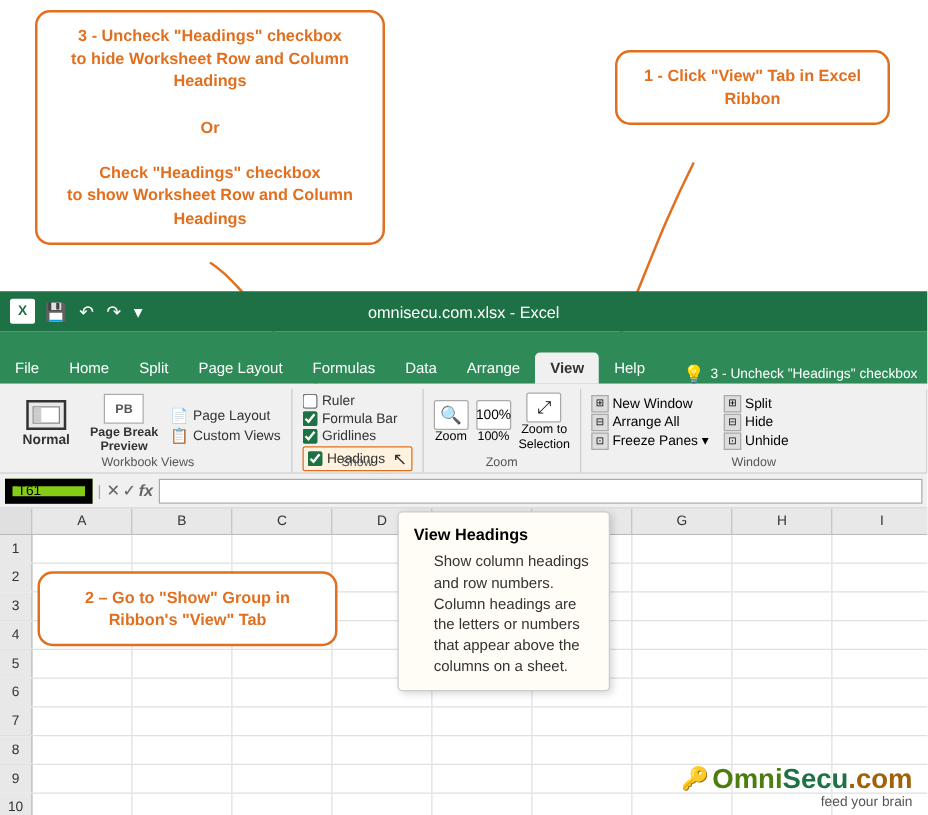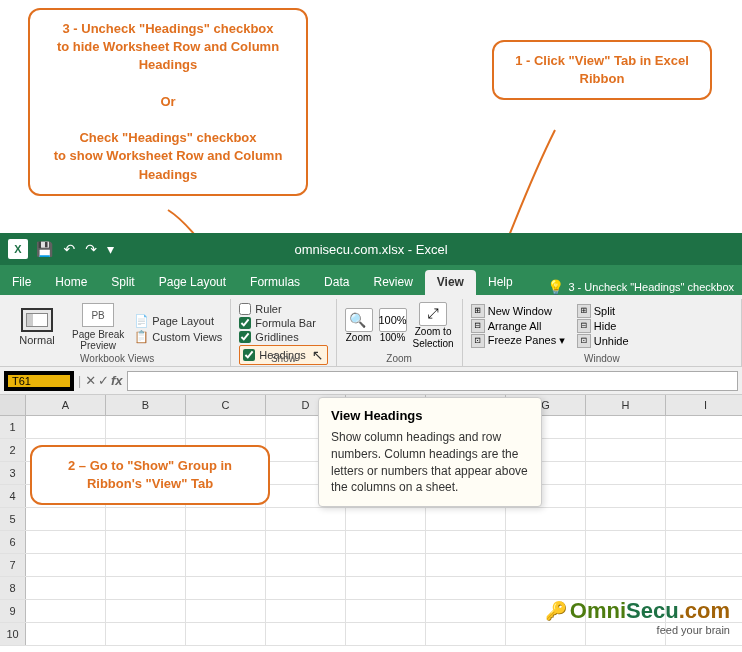--- a/index.html
+++ b/index.html
@@ -68,21 +68,21 @@
       display: flex; align-items: center; justify-content: center;
       font-size: 11px; color: #1e7145; font-weight: bold;
     }
     .qat-btn {
       color: white; font-size: 14px; cursor: pointer; padding: 2px;
     }
 
     
     .ribbon-tabs {
       background: #2e8b57;
-      height: 30px;
+      height: 42px;
       display: flex;
       align-items: flex-end;
     }
     .tab-item {
       padding: 5px 12px 6px;
       color: white;
       font-size: 12px;
       cursor: pointer;
       border-radius: 4px 4px 0 0;
     }
@@ -136,20 +136,21 @@
     .view-btn-large {
       display: flex;
       flex-direction: column;
       align-items: center;
       justify-content: center;
       padding: 2px 6px;
       cursor: pointer;
       font-size: 11px;
       color: #333;
       min-width: 50px;
+      font-weight: bold;
     }
     .view-btn-large .icon-box {
       width: 32px; height: 24px;
       border: 1px solid #aaa;
       background: white;
       margin-bottom: 2px;
       display: flex; align-items: center; justify-content: center;
     }
     .view-btn-large.active .icon-box {
       border: 2px solid #333;
@@ -244,24 +245,24 @@
       height: 28px;
       display: flex;
       align-items: center;
       border-bottom: 1px solid #ccc;
       padding: 0 4px;
       gap: 4px;
     }
     .name-box {
       width: 70px;
       height: 20px;
-      border: 4px solid #000000;
+      border: 6px solid #000000;
       padding: 2px 4px;
       font-size: 11px;
-      background: #eab308;
+      background: #84cc16;
     }
     .formula-sep { color: #aaa; }
     .formula-icons { display: flex; gap: 2px; color: #666; font-size: 13px; }
     .formula-input {
       flex: 1;
       height: 20px;
       border: none;
       background: white;
       padding: 2px 4px;
       font-size: 11px;
@@ -314,33 +315,34 @@
       flex-shrink: 0;
     }
 
     
     .tooltip-box {
       position: absolute;
       background: #fffdf5;
       border: 1px solid #ccc;
       border-radius: 4px;
       padding: 10px 12px;
-      width: 224px;
+      width: 170px;
       font-size: 12px;
       box-shadow: 2px 2px 6px rgba(0,0,0,0.15);
       z-index: 100;
     }
     .tooltip-title {
       font-weight: bold;
       font-size: 13px;
       margin-bottom: 6px;
     }
     .tooltip-text {
       color: #333;
       line-height: 1.4;
+      margin-left: 16px;
     }
   </style>
 </head>
 <body>
 
 <div class="annotation-bubble bubble-top-left">
   <span>3 - Uncheck "Headings" checkbox<br>to hide Worksheet Row and Column<br>Headings<br><br>Or<br><br>Check "Headings" checkbox<br>to show Worksheet Row and Column<br>Headings</span>
 </div>
 
 <div class="annotation-bubble bubble-top-right">
@@ -375,21 +377,21 @@
     <span>omnisecu.com.xlsx  -  Excel</span>
   </div>
 
   <div class="ribbon-tabs">
     <div class="tab-item">File</div>
     <div class="tab-item">Home</div>
     <div class="tab-item">Split</div>
     <div class="tab-item">Page Layout</div>
     <div class="tab-item">Formulas</div>
     <div class="tab-item">Data</div>
-    <div class="tab-item">Review</div>
+    <div class="tab-item">Arrange</div>
     <div class="tab-item active">View</div>
     <div class="tab-item">Help</div>
     <div class="tab-help">
       <span style="color:white;font-size:14px;">💡</span>
       <span style="color:white;font-size:11px;">3 - Uncheck "Headings" checkbox</span>
     </div>
   </div>
 
   <div class="ribbon-content">
 

